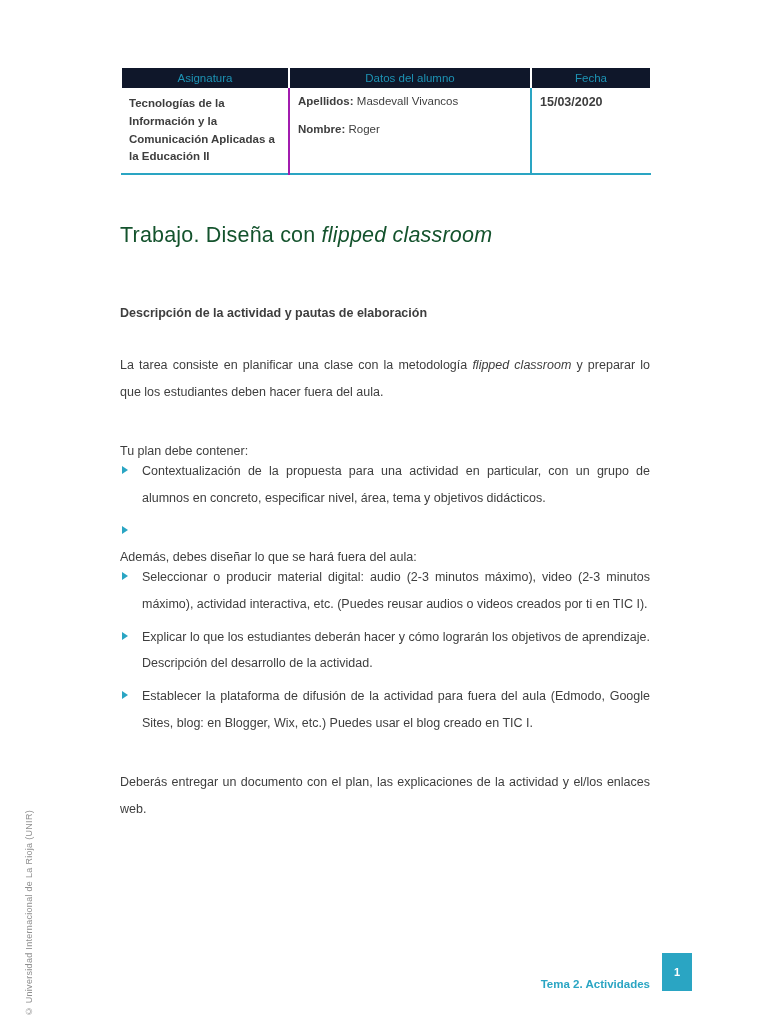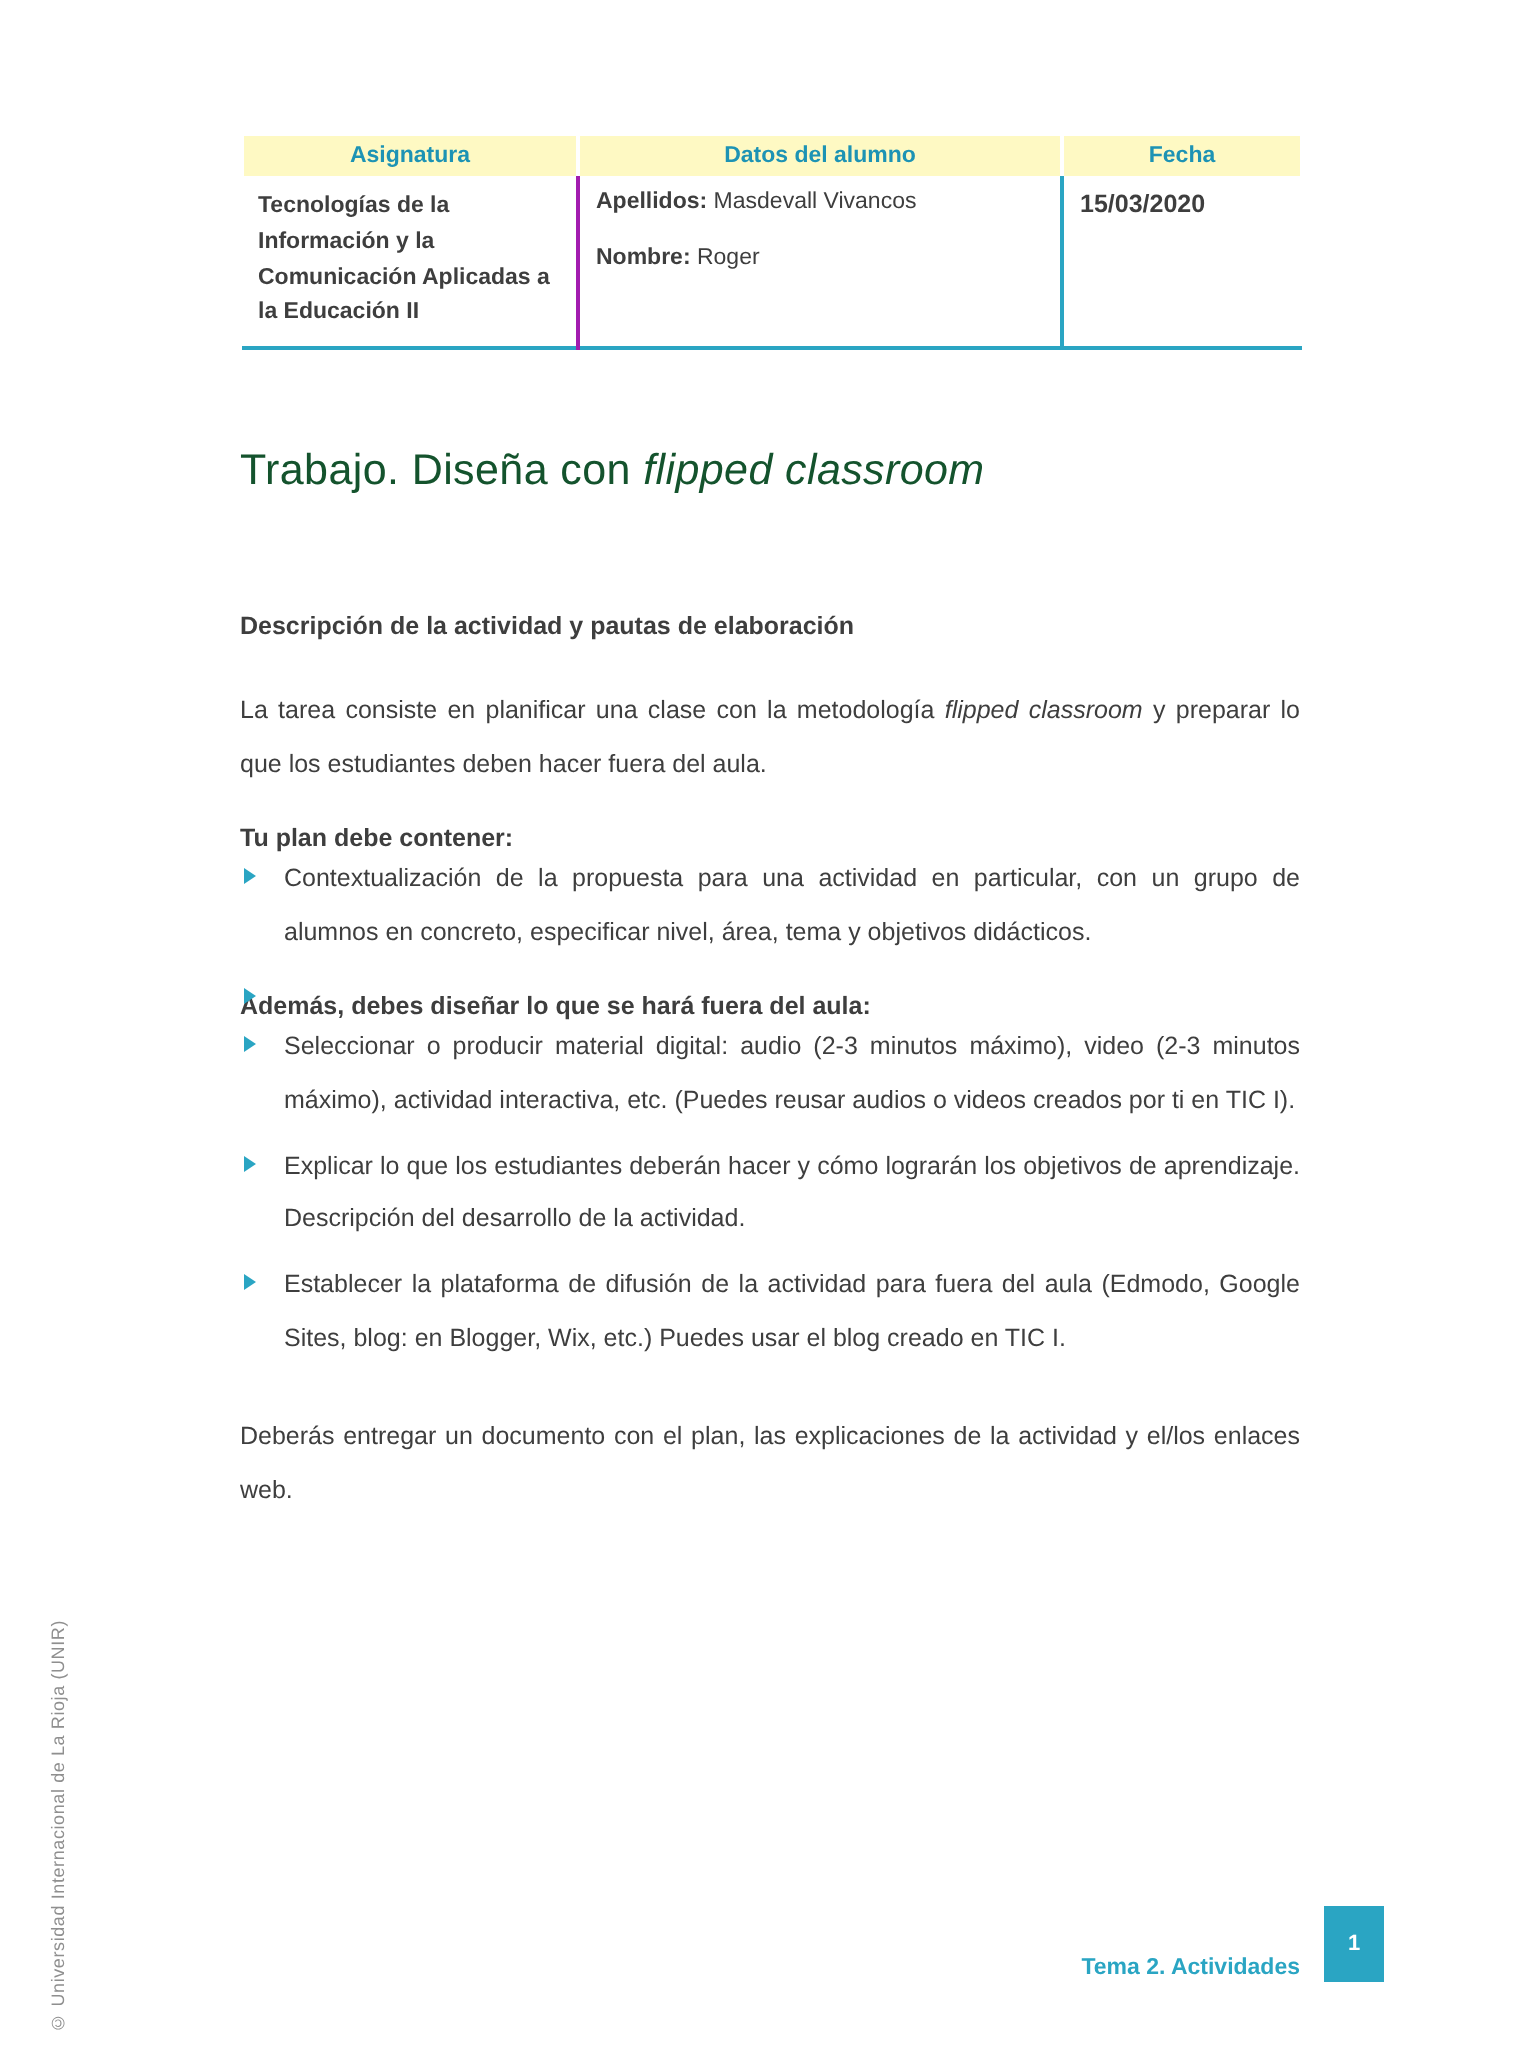--- a/index.html
+++ b/index.html
@@ -19,23 +19,23 @@
   }
 
   
   table.head-table {
     width: 100%;
     border-collapse: collapse;
     table-layout: fixed;
     font-size: 11.5px;
   }
   table.head-table th {
-    background: #fef9c3;
+    background: #0f172a;
     color: #1d93b4;
-    font-weight: bold;
+    font-weight: normal;
     font-size: 11.5px;
     padding: 4px 2px;
     text-align: center;
     border-left: 2px solid #ffffff;
     border-right: 2px solid #ffffff;
   }
   table.head-table td {
     vertical-align: top;
     padding: 7px 8px;
     background: #ffffff;
@@ -64,29 +64,29 @@
   }
   .doc-title .it { font-style: italic; }
 
   
   .subtitle {
     margin-top: 58px;
     font-weight: bold;
     font-size: 12.5px;
   }
   p.para {
-    margin-top: 22px;
+    margin-top: 32px;
     font-size: 12.5px;
     line-height: 2.15;
     text-align: justify;
   }
   p.para .it { font-style: italic; }
   p.bold-line {
-    margin-top: 16px;
-    font-weight: bold;
+    margin-top: 38px;
+    font-weight: normal;
     font-size: 12.5px;
   }
   ul.bullets {
     list-style: none;
   }
   ul.bullets li {
     position: relative;
     padding-left: 22px;
     font-size: 12.5px;
     line-height: 2.15;

